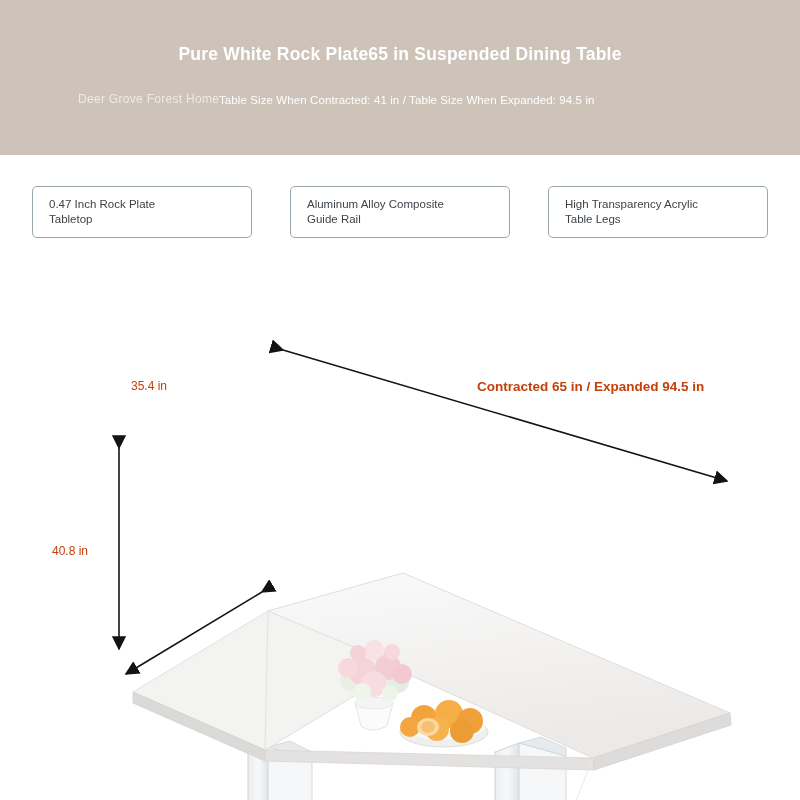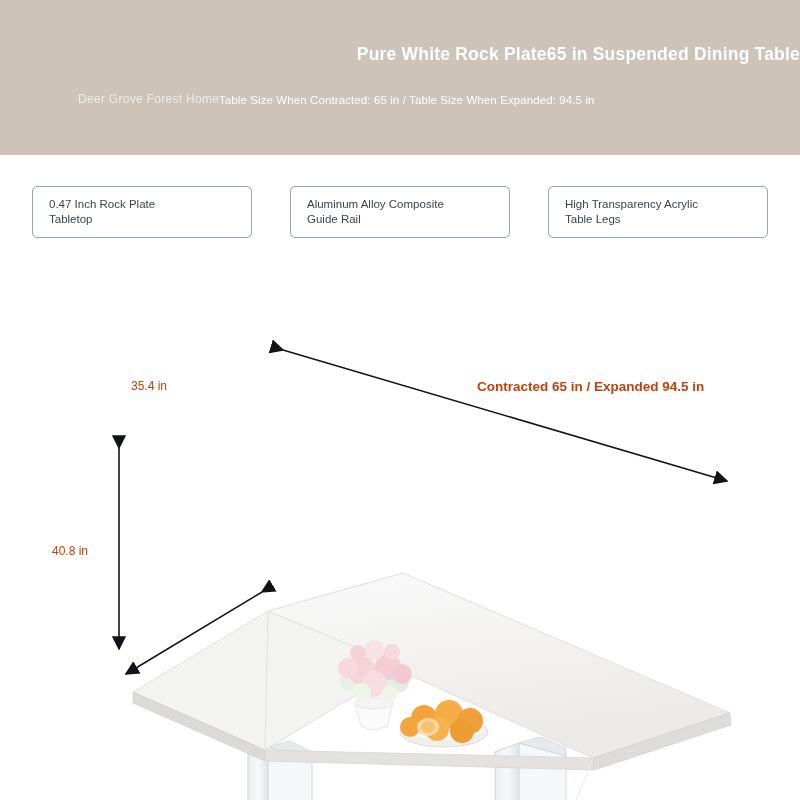--- a/index.html
+++ b/index.html
@@ -22,21 +22,21 @@
     top: 0;
     width: 800px;
     height: 155px;
     background: #cdc3b8;
   }
   .header-title {
     position: absolute;
     left: 0;
     top: 44px;
     width: 800px;
-    text-align: right;
+    text-align: center;
     color: #ffffff;
     font-size: 17.5px;
     font-weight: bold;
     letter-spacing: 0.2px;
   }
   .header-brand {
     position: absolute;
     left: 78px;
     top: 92px;
     color: #efeae4;
@@ -107,21 +107,21 @@
     width: 800px;
     height: 560px;
   }
 </style>
 </head>
 <body>
 
 <div class="header">
   <div class="header-title">Pure White Rock Plate65 in Suspended Dining Table</div>
   <div class="header-brand">Deer Grove Forest Home</div>
-  <div class="header-sizes">Table Size When Contracted: 65 in / Table Size When Expanded: 94.5 in</div>
+  <div class="header-sizes">Table Size When Contracted: 41 in / Table Size When Expanded: 94.5 in</div>
 </div>
 
 <div class="features">
   <div class="feature-card" id="feature-0">
     <div class="lines">0.47 Inch Rock Plate
 Tabletop</div>
   </div>
   <div class="feature-card" id="feature-1">
     <div class="lines">Aluminum Alloy Composite
 Guide Rail</div>

